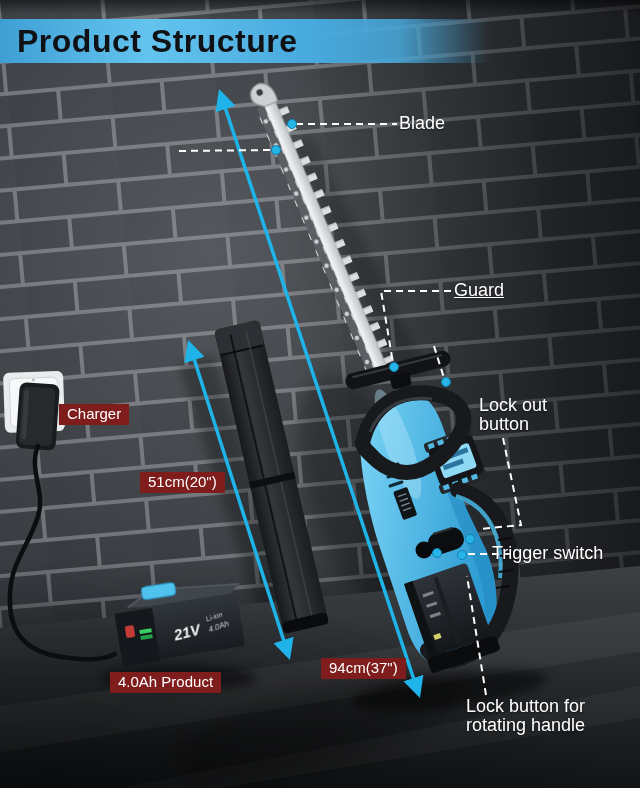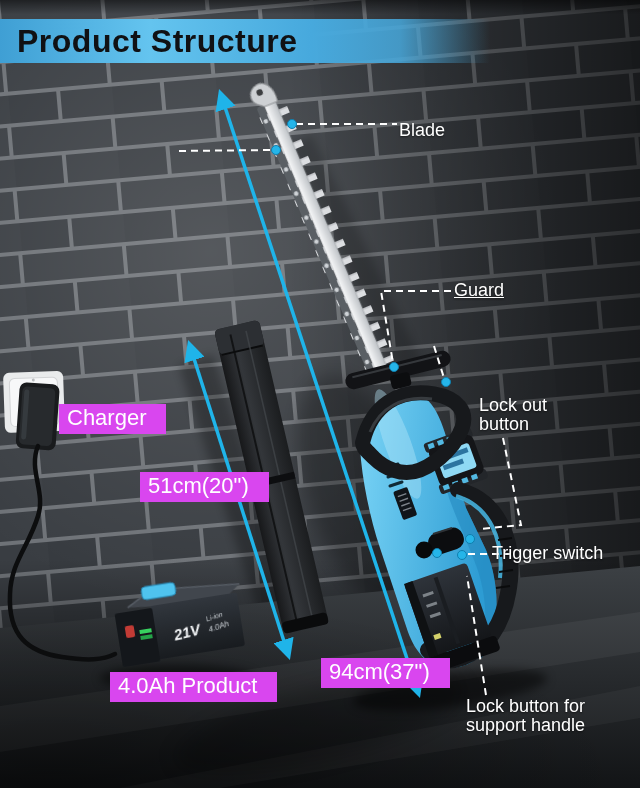--- a/index.html
+++ b/index.html
@@ -9,30 +9,30 @@
   
   .banner{position:absolute;left:0;top:11px;width:500px;height:44px;
     background:linear-gradient(90deg,#3f9fd4 0%,#64c4ef 30%,#47a9dd 62%,rgba(71,169,221,0.85) 80%,rgba(71,169,221,0) 98%);
     margin-top:8px;
   }
   .banner .title{display:block;line-height:44px;padding-left:17px;
     font-size:32px;font-weight:bold;color:#101114;letter-spacing:.5px;}
   
   .lbl{position:absolute;color:#ffffff;font-size:18px;line-height:1.06;
        text-shadow:0 1px 2px rgba(0,0,0,.55);white-space:pre-line;}
-  .lbl-blade{left:399px;top:121px;}
+  .lbl-blade{left:399px;top:114px;}
   .lbl-rod{left:16px;top:140px;}
   .lbl-guard{left:454px;top:281px;text-decoration:underline;}
   .lbl-aux{left:426px;top:321px;}
   .lbl-lockout{left:479px;top:396px;width:92px;}
   .lbl-trigger{left:492px;top:544px;}
   .lbl-rotate{left:466px;top:697px;width:146px;}
   
-  .bdg{position:absolute;background:#d946ef;color:#fff;font-size:22px;
-       padding:1px 20px 3px 8px;white-space:nowrap;}
+  .bdg{position:absolute;background:#7f1d1d;color:#fff;font-size:15px;
+       padding:1px 8px 3px 8px;white-space:nowrap;}
   .bdg-charger{left:59px;top:404px;}
   .bdg-51{left:140px;top:472px;}
   .bdg-94{left:321px;top:658px;}
   .bdg-battery{left:110px;top:672px;}
 </style>
 </head>
 <body>
 
 <div class="stage">
 
@@ -275,20 +275,20 @@
   </svg>
 
   <div class="banner">
     <span class="title">Product Structure</span>
   </div>
 
   <div class="lbl lbl-blade">Blade</div>
   <div class="lbl lbl-guard">Guard</div>
   <div class="lbl lbl-lockout">Lock out button</div>
   <div class="lbl lbl-trigger">Trigger switch</div>
-  <div class="lbl lbl-rotate">Lock button for support handle</div>
+  <div class="lbl lbl-rotate">Lock button for rotating handle</div>
 
   <div class="bdg bdg-charger">Charger</div>
   <div class="bdg bdg-51">51cm(20")</div>
   <div class="bdg bdg-94">94cm(37")</div>
   <div class="bdg bdg-battery">4.0Ah Product</div>
 
 </div>
 
 </body></html>

